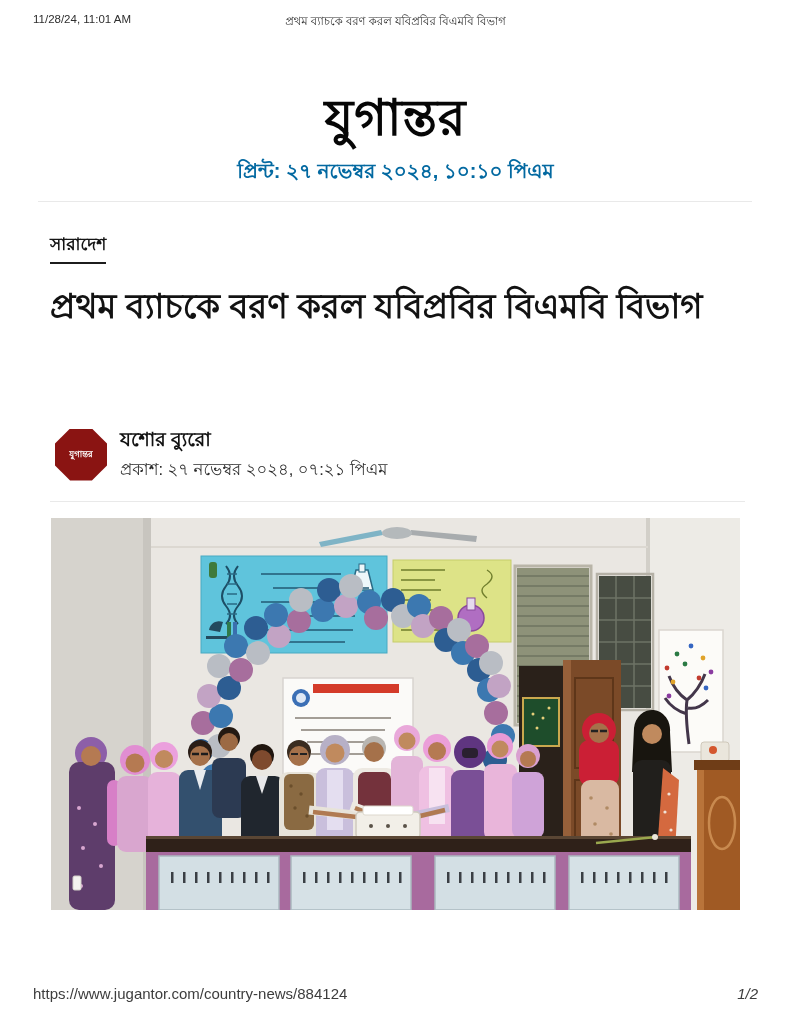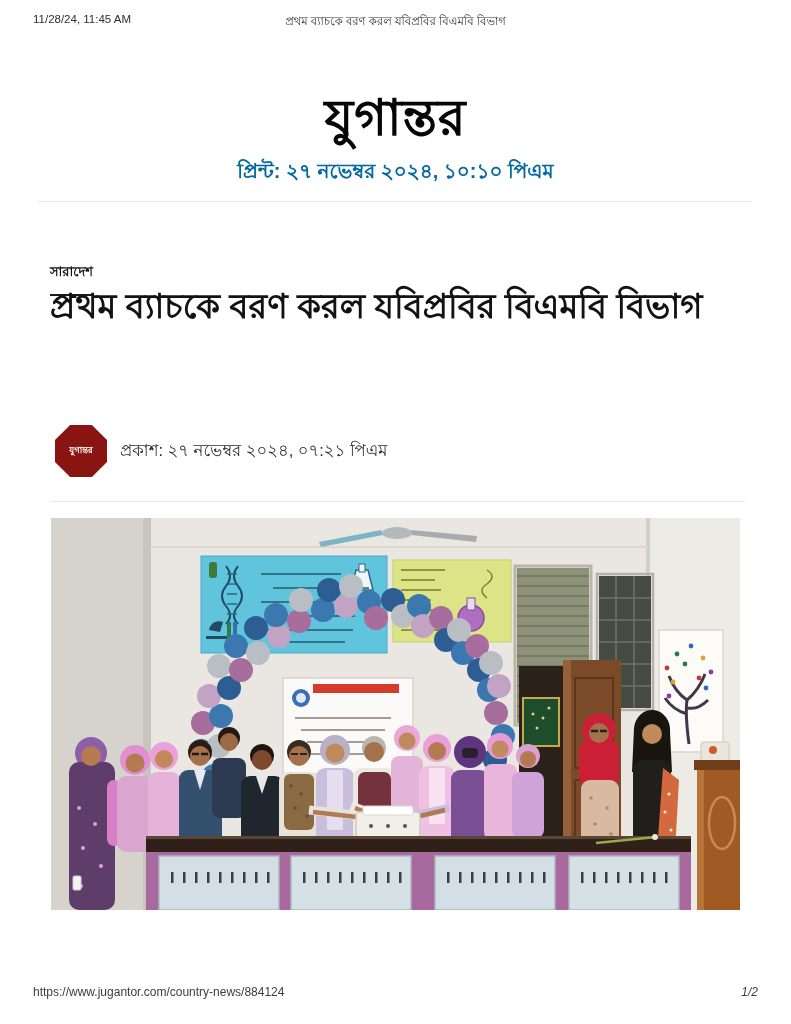--- a/index.html
+++ b/index.html
@@ -6,38 +6,38 @@
   html,body { width:791px; height:1024px; background:#ffffff;
     font-family:"Liberation Sans", sans-serif; color:#111; }
   .page { position:relative; width:791px; height:1024px; background:#fff; overflow:hidden; }
 
   
   .print-header { position:absolute; top:13px; left:33px; right:33px; height:16px;
     font-size:11.5px; color:#2e2e2e; }
   .ph-datetime { position:absolute; left:0; top:0; }
   .ph-title { position:absolute; left:50%; transform:translateX(-50%); top:0; white-space:nowrap; }
   .print-footer { position:absolute; top:985px; left:33px; right:33px; height:14px;
-    font-size:12px; color:#3d3d3d; }
+    font-size:15px; color:#3d3d3d; }
   .pf-url { position:absolute; left:0; top:0; }
   .pf-page { position:absolute; right:0; top:0;font-style:italic; }
 
   
   .masthead { position:absolute; top:88px; left:0; width:100%; text-align:center; }
   .logo-text { font-size:50px; font-weight:800; letter-spacing:1px; color:#060606;
     line-height:60px; font-family:"Liberation Serif", serif; }
   .print-line { margin-top:8px; font-size:20px; font-weight:700; color:#0369a1; }
 
   .rule { position:absolute; border-top:1px solid #e9e9e9; }
   .rule-1 { top:201px; left:38px; right:39px; }
   .rule-2 { top:501px; left:50px; right:46px; }
 
   
   .category-wrap { position:absolute; top:231px; left:50px; }
-  .category-link { display:inline-block; font-size:13px; font-weight:700; color:#141414;
-    text-decoration:none; border-bottom:2px solid #1c1c1c; padding-bottom:11px; cursor:pointer;margin-top:31px; }
+  .category-link { display:inline-block; font-size:17px; font-weight:700; color:#141414;
+    text-decoration:none; border-bottom:2px solid #1c1c1c; padding-bottom:3px; cursor:pointer; }
   .headline { position:absolute; top:282px; left:50px; width:700px;
     font-size:34px; line-height:1.42; font-weight:700; color:#121212; }
 
   .byline { position:absolute; top:425px; left:55px; display:flex; align-items:center; gap:13px; }
   .avatar { width:52px; height:52px; background:#8a1412; color:#fff;
     clip-path:polygon(29% 0,71% 0,100% 29%,100% 71%,71% 100%,29% 100%,0 71%,0 29%);
     display:flex; align-items:center; justify-content:center;
     font-size:8.5px; font-weight:700; }
   .byline-name { font-size:19px; font-weight:700; color:#121212; }
   .byline-published { font-size:16.5px; color:#2c2c2c; }
@@ -45,40 +45,41 @@
   
   .photo-frame { position:absolute; top:518px; left:51px; width:689px; height:392px; overflow:hidden; }
   .photo-frame svg { display:block; }
 </style>
 </head>
 <body>
 
 <div class="page">
 
   <div class="print-header">
-    <span class="ph-datetime">11/28/24, 11:45 AM</span>
+    <span class="ph-datetime">11/28/24, 11:01 AM</span>
     <span class="ph-title">প্রথম ব্যাচকে বরণ করল যবিপ্রবির বিএমবি বিভাগ</span>
   </div>
 
   <div class="masthead">
     <div class="logo-text">যুগান্তর</div>
     <div class="print-line">প্রিন্ট: ২৭ নভেম্বর ২০২৪, ১০:১০ পিএম</div>
   </div>
 
   <div class="rule rule-1"></div>
 
   <div class="category-wrap">
     <a class="category-link">সারাদেশ</a>
   </div>
 
   <h1 class="headline">প্রথম ব্যাচকে বরণ করল যবিপ্রবির বিএমবি বিভাগ</h1>
 
   <div class="byline">
     <div class="avatar">যুগান্তর</div>
     <div>
+      <div class="byline-name">যশোর ব্যুরো</div>
       <div class="byline-published">প্রকাশ: ২৭ নভেম্বর ২০২৪, ০৭:২১ পিএম</div>
     </div>
   </div>
 
   <div class="rule rule-2"></div>
 
   <div class="photo-frame">
     <svg viewBox="0 0 689 392" width="689" height="392" xmlns="http://www.w3.org/2000/svg">
 
       <rect width="689" height="392" fill="#e8e5e0"></rect>

